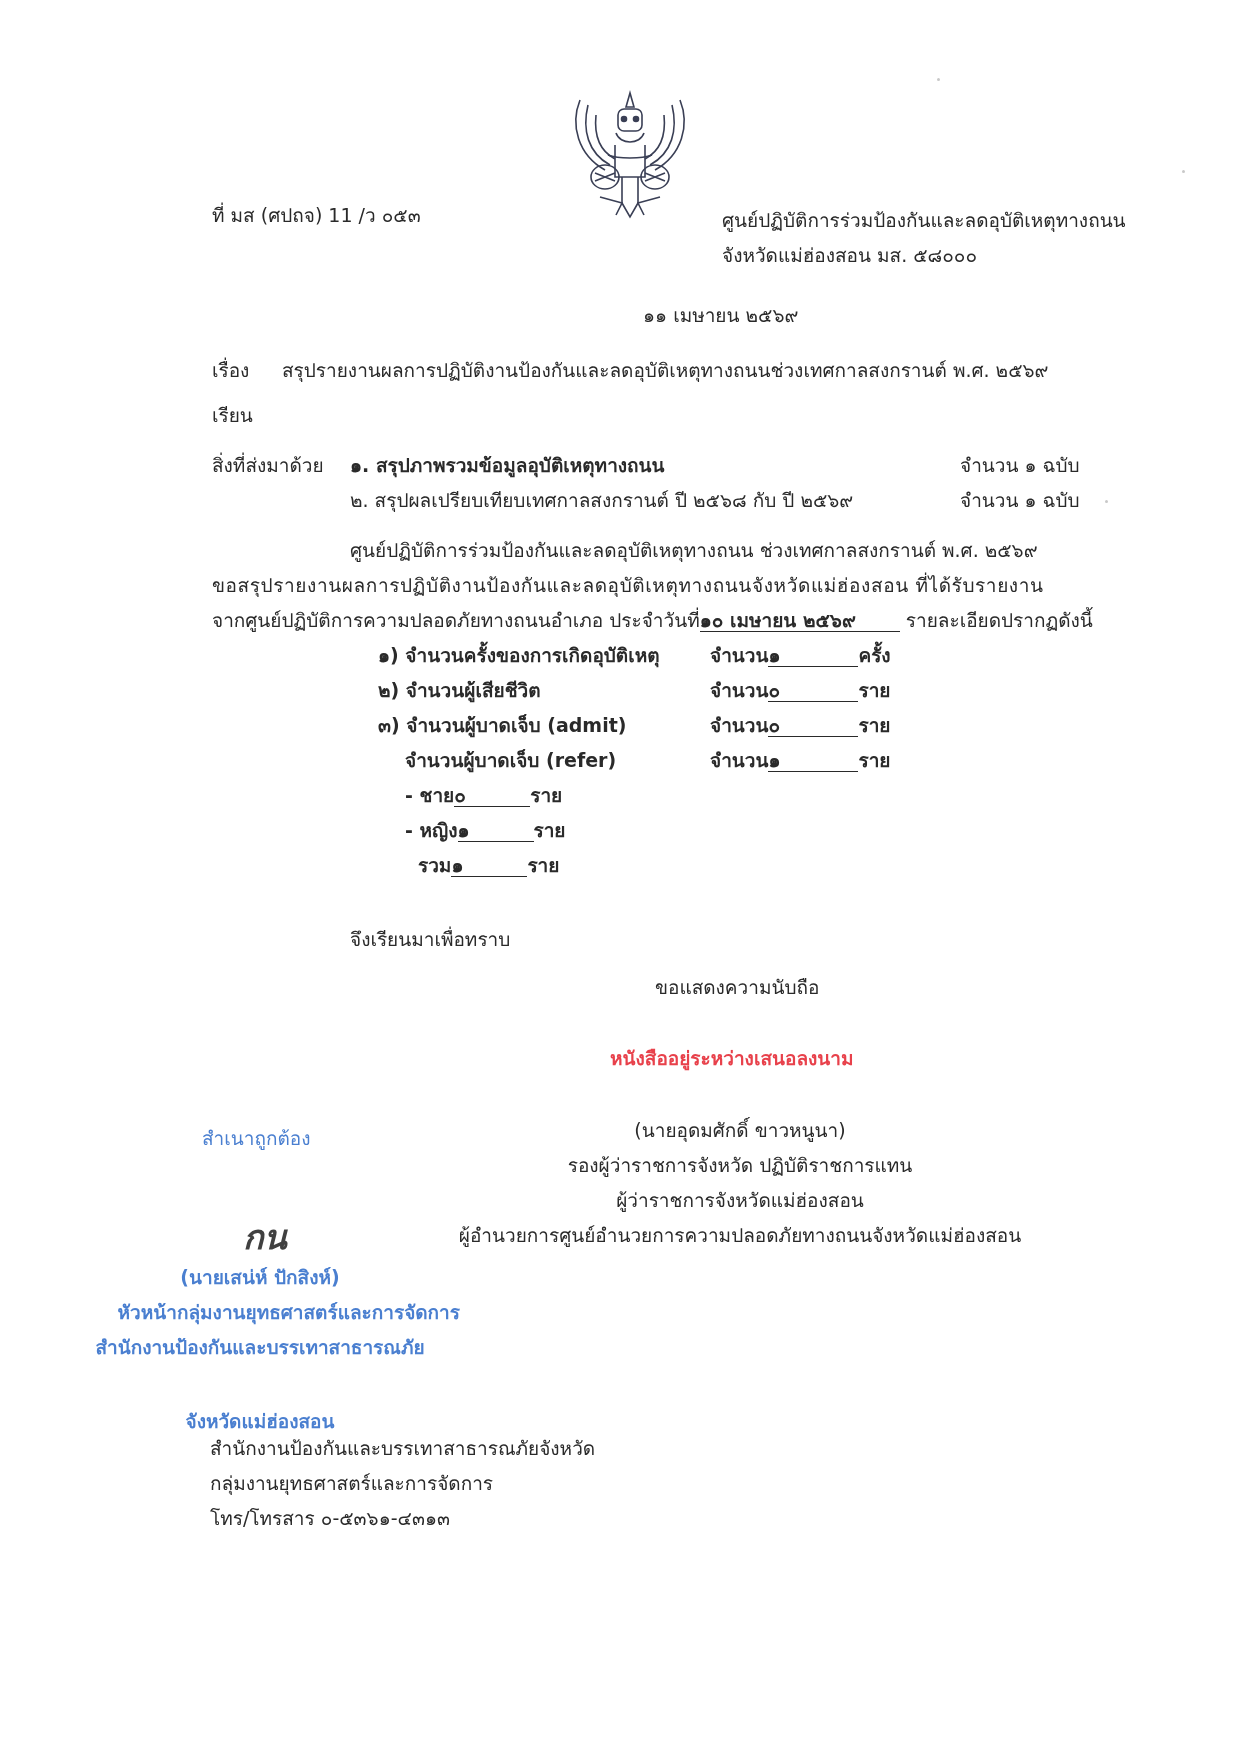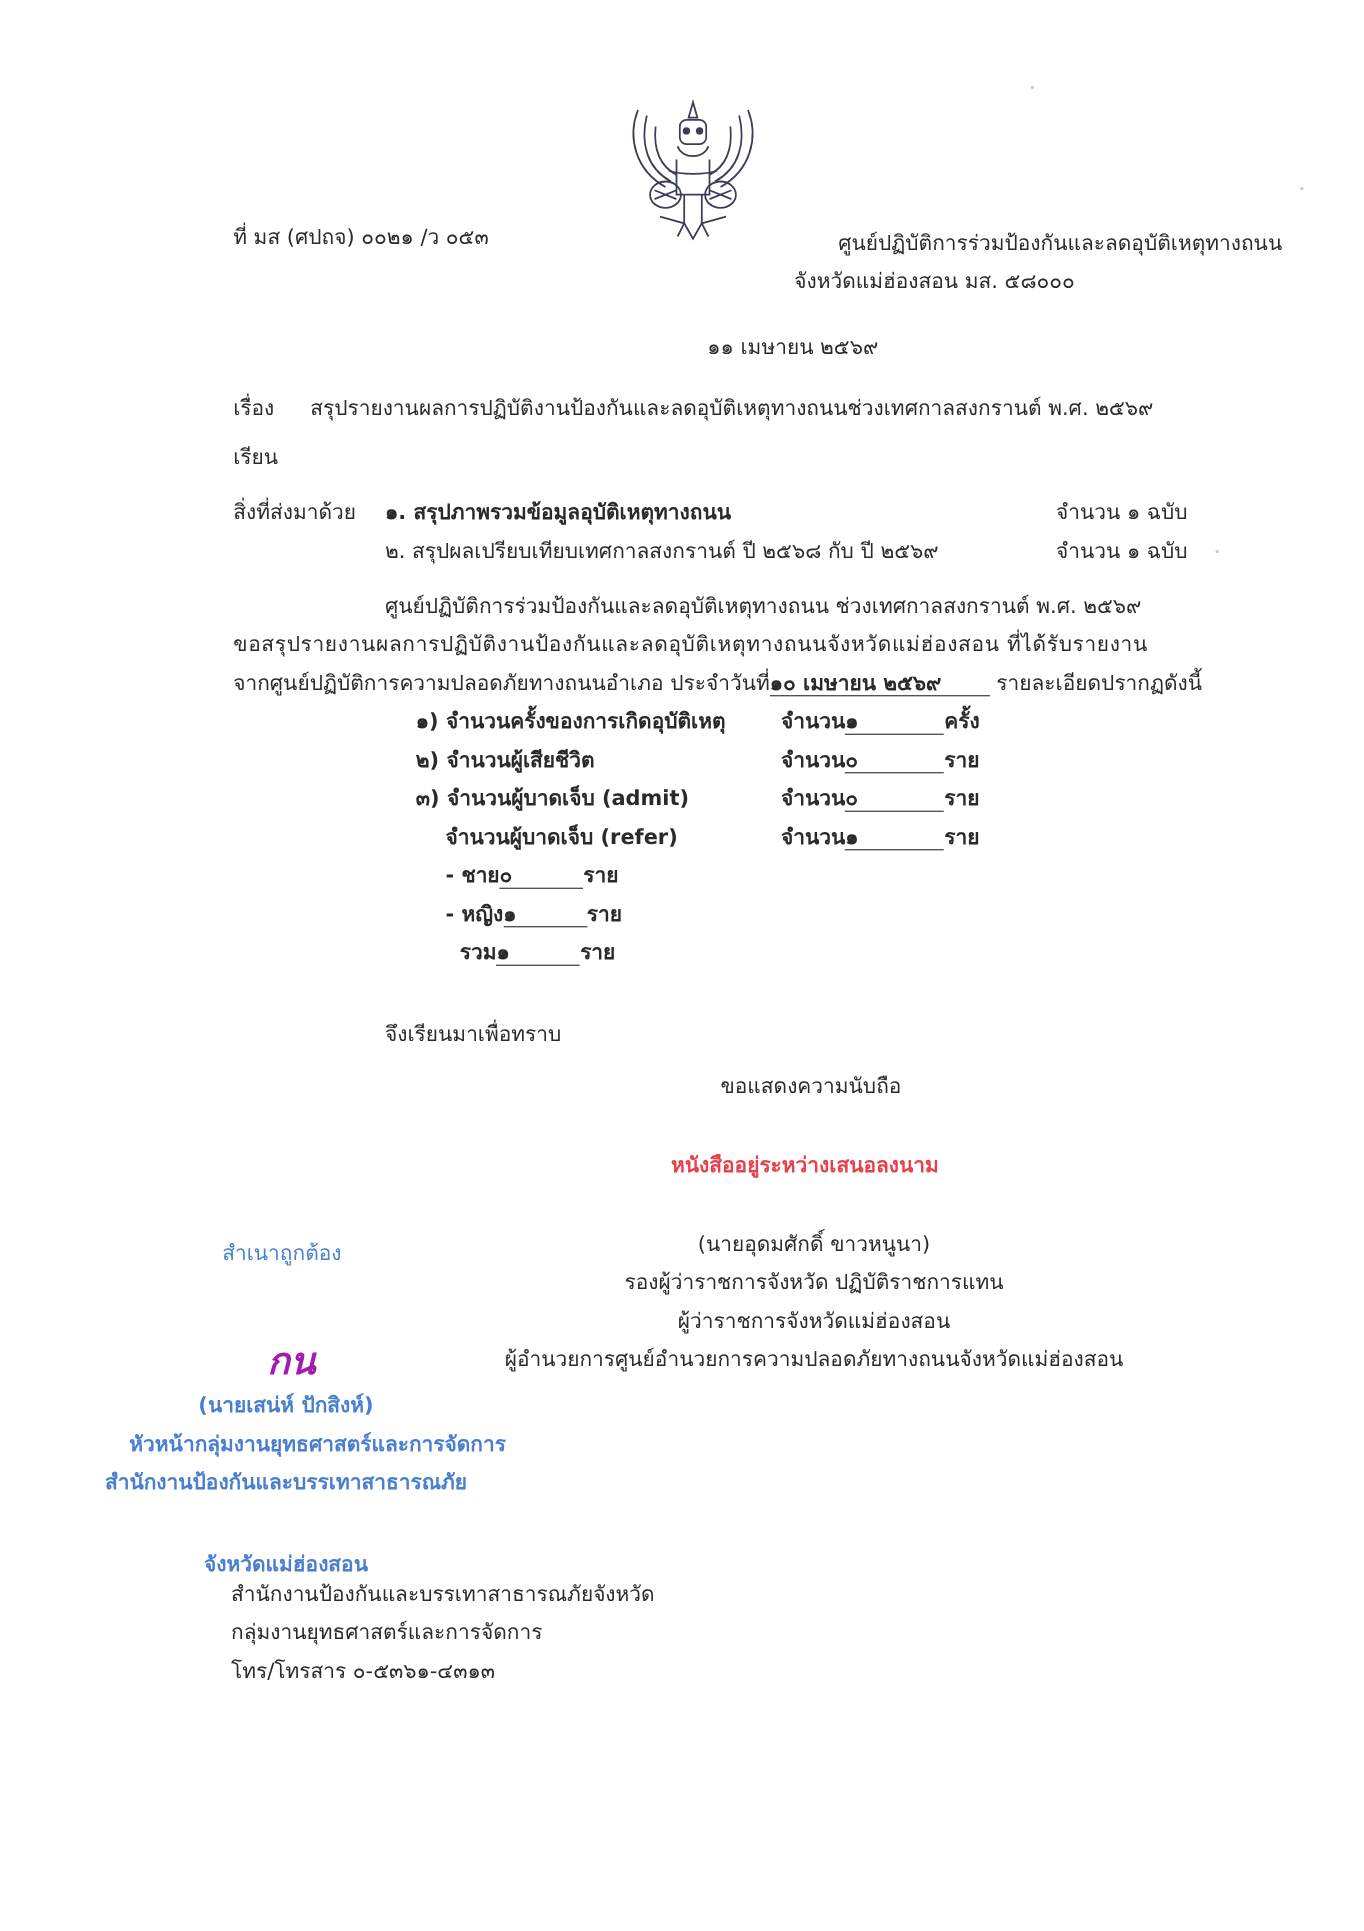--- a/index.html
+++ b/index.html
@@ -14,21 +14,21 @@
     .blue { color: #4a7fd0; }
     .red { color: #e8414b; font-weight: bold; }
     .center { text-align: center; }
 
     .emblem { position: absolute; left: 560px; top: 85px; width: 140px; height: 140px; }
 
     .ul { display: inline-block; border-bottom: 1.5px solid #2a2a2a; text-align: left; min-width: 90px; line-height: 1.1; }
     .ul-short { min-width: 76px; }
     .ul-date { min-width: 200px; font-weight: bold; }
 
-    .sig { font-family: "DejaVu Serif", serif; font-style: italic; color: #a21caf; font-size: 34px; font-weight: bold; }
+    .sig { font-family: "DejaVu Serif", serif; font-style: italic; color: #404040; font-size: 34px; font-weight: bold; }
     .speck { position: absolute; width: 3px; height: 3px; background: #c8c8c8; border-radius: 50%; }
   </style>
 </head>
 <body>
 
 <svg class="emblem" viewBox="0 0 140 140">
   <g fill="none" stroke="#3a3f55" stroke-width="1.6">
     <path d="M20 15 C10 40, 18 70, 45 85"></path>
     <path d="M28 20 C22 45, 28 68, 50 80"></path>
     <path d="M120 15 C130 40, 122 70, 95 85"></path>
@@ -44,22 +44,22 @@
     <ellipse cx="45" cy="92" rx="14" ry="12"></ellipse>
     <ellipse cx="95" cy="92" rx="14" ry="12"></ellipse>
     <path d="M35 88 L55 96 M35 96 L55 88 M85 88 L105 96 M85 96 L105 88"></path>
     <path d="M62 92 L62 118 M78 92 L78 118"></path>
     <path d="M40 112 L62 118 L56 130 M100 112 L78 118 L84 130"></path>
     <path d="M62 118 L70 132 L78 118"></path>
     <path d="M48 70 C58 74, 82 74, 92 70"></path>
   </g>
 </svg>
 
-<div class="abs f19" style="left:212px; top:200px;">ที่ มส (ศปถจ) ๐๐๒๑ /ว ๐๕๓</div>
-<div class="abs f19" style="left:762px; top:205px;">ศูนย์ปฏิบัติการร่วมป้องกันและลดอุบัติเหตุทางถนน</div>
+<div class="abs f19" style="left:212px; top:200px;">ที่ มส (ศปถจ) 11 /ว ๐๕๓</div>
+<div class="abs f19" style="left:722px; top:205px;">ศูนย์ปฏิบัติการร่วมป้องกันและลดอุบัติเหตุทางถนน</div>
 <div class="abs f19" style="left:722px; top:240px;">จังหวัดแม่ฮ่องสอน มส. ๕๘๐๐๐</div>
 <div class="abs f19" style="left:643px; top:300px;">๑๑ เมษายน ๒๕๖๙</div>
 
 <div class="abs f19" style="left:212px; top:355px;">เรื่อง</div>
 <div class="abs f19" style="left:282px; top:355px;">สรุปรายงานผลการปฏิบัติงานป้องกันและลดอุบัติเหตุทางถนนช่วงเทศกาลสงกรานต์ พ.ศ. ๒๕๖๙</div>
 
 <div class="abs f19" style="left:212px; top:400px;">เรียน</div>
 
 <div class="abs f19" style="left:212px; top:450px;">สิ่งที่ส่งมาด้วย</div>
 <div class="abs f19" style="left:350px; top:450px;font-weight:bold;">๑. สรุปภาพรวมข้อมูลอุบัติเหตุทางถนน</div>

